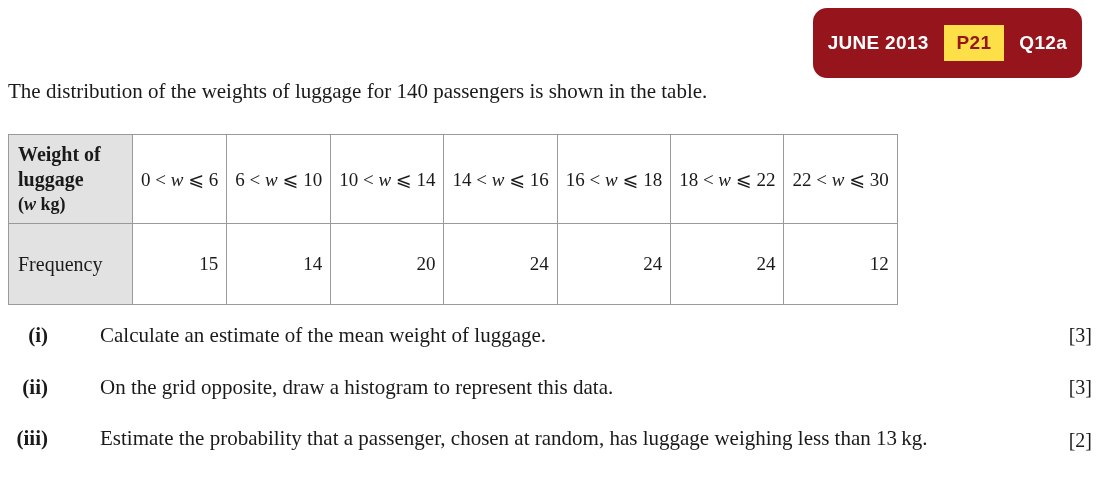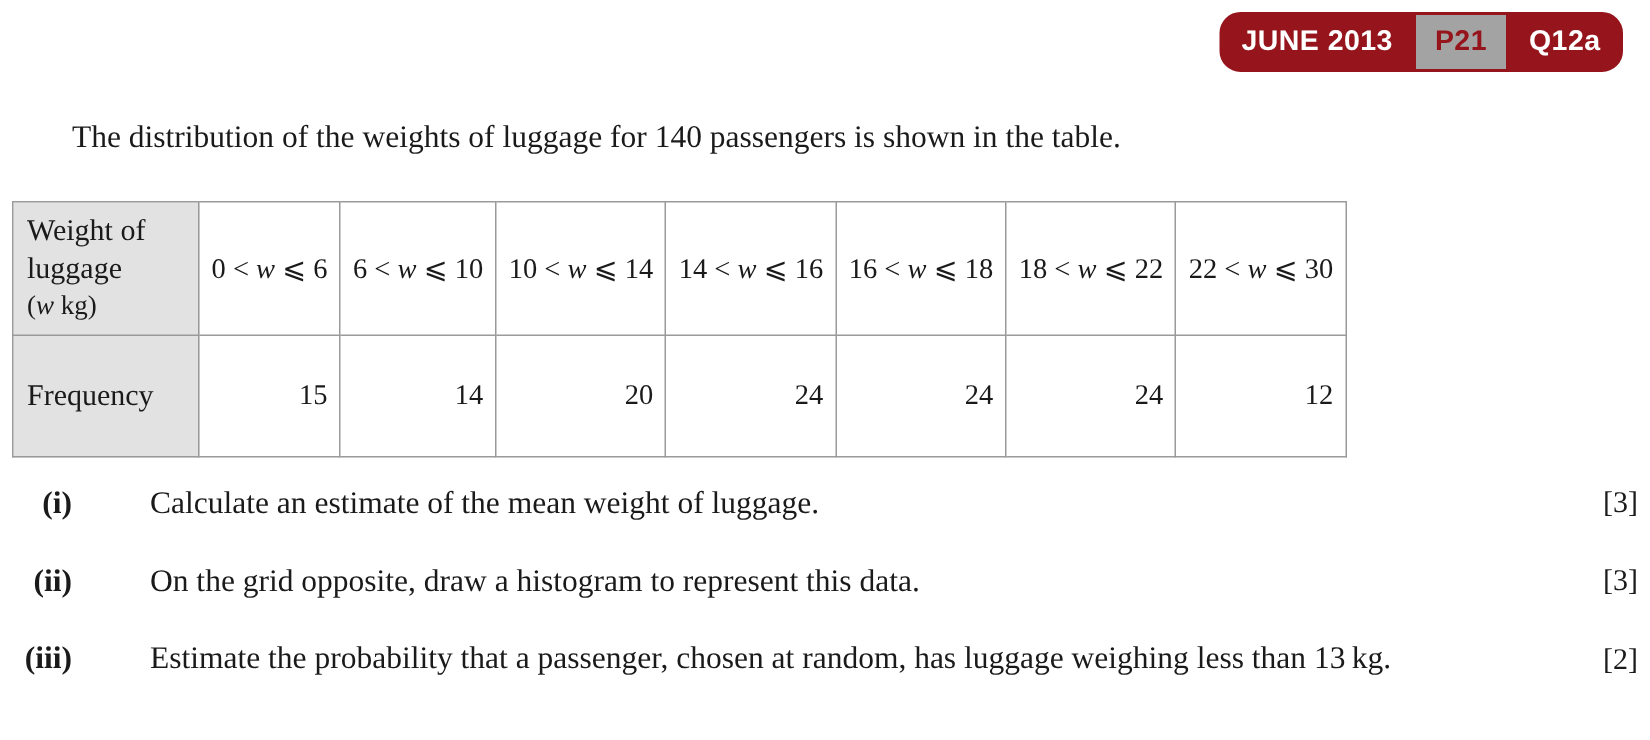--- a/index.html
+++ b/index.html
@@ -34,33 +34,32 @@
     font-weight: bold;
     font-size: 19px;
     letter-spacing: 0.3px;
     display: flex;
     align-items: center;
     justify-content: center;
     padding: 7px 13px;
     color: #ffffff;
   }
   .tag-cell.light {
-    background: #a3a3a3;
+    background: #fde047;
     color: #96141b;
-    margin: 0 2px;
+    margin: 15px 2px;
   }
 
   
   .intro {
     position: absolute;
     top: 78px;
     left: 8px;
     font-size: 21px;
     line-height: 1.3;
-    margin-left: 40px;
   }
 
   
   .table-wrap {
     position: absolute;
     top: 134px;
     left: 8px;
   }
   table.freq {
     border-collapse: collapse;
@@ -76,20 +75,21 @@
   table.freq td.head {
     background: #e2e2e2;
     text-align: left;
     font-size: 20px;
     line-height: 1.22;
     padding: 5px 9px;
     width: 105px;
   }
   table.freq td.head-tall {
     height: 78px;
+    font-weight: bold;
   }
   table.freq td.datacell {
     height: 46px;
     font-size: 19px;
   }
   table.freq td.freqcell {
     height: 40px;
     text-align: right;
   }
   .mathv {

